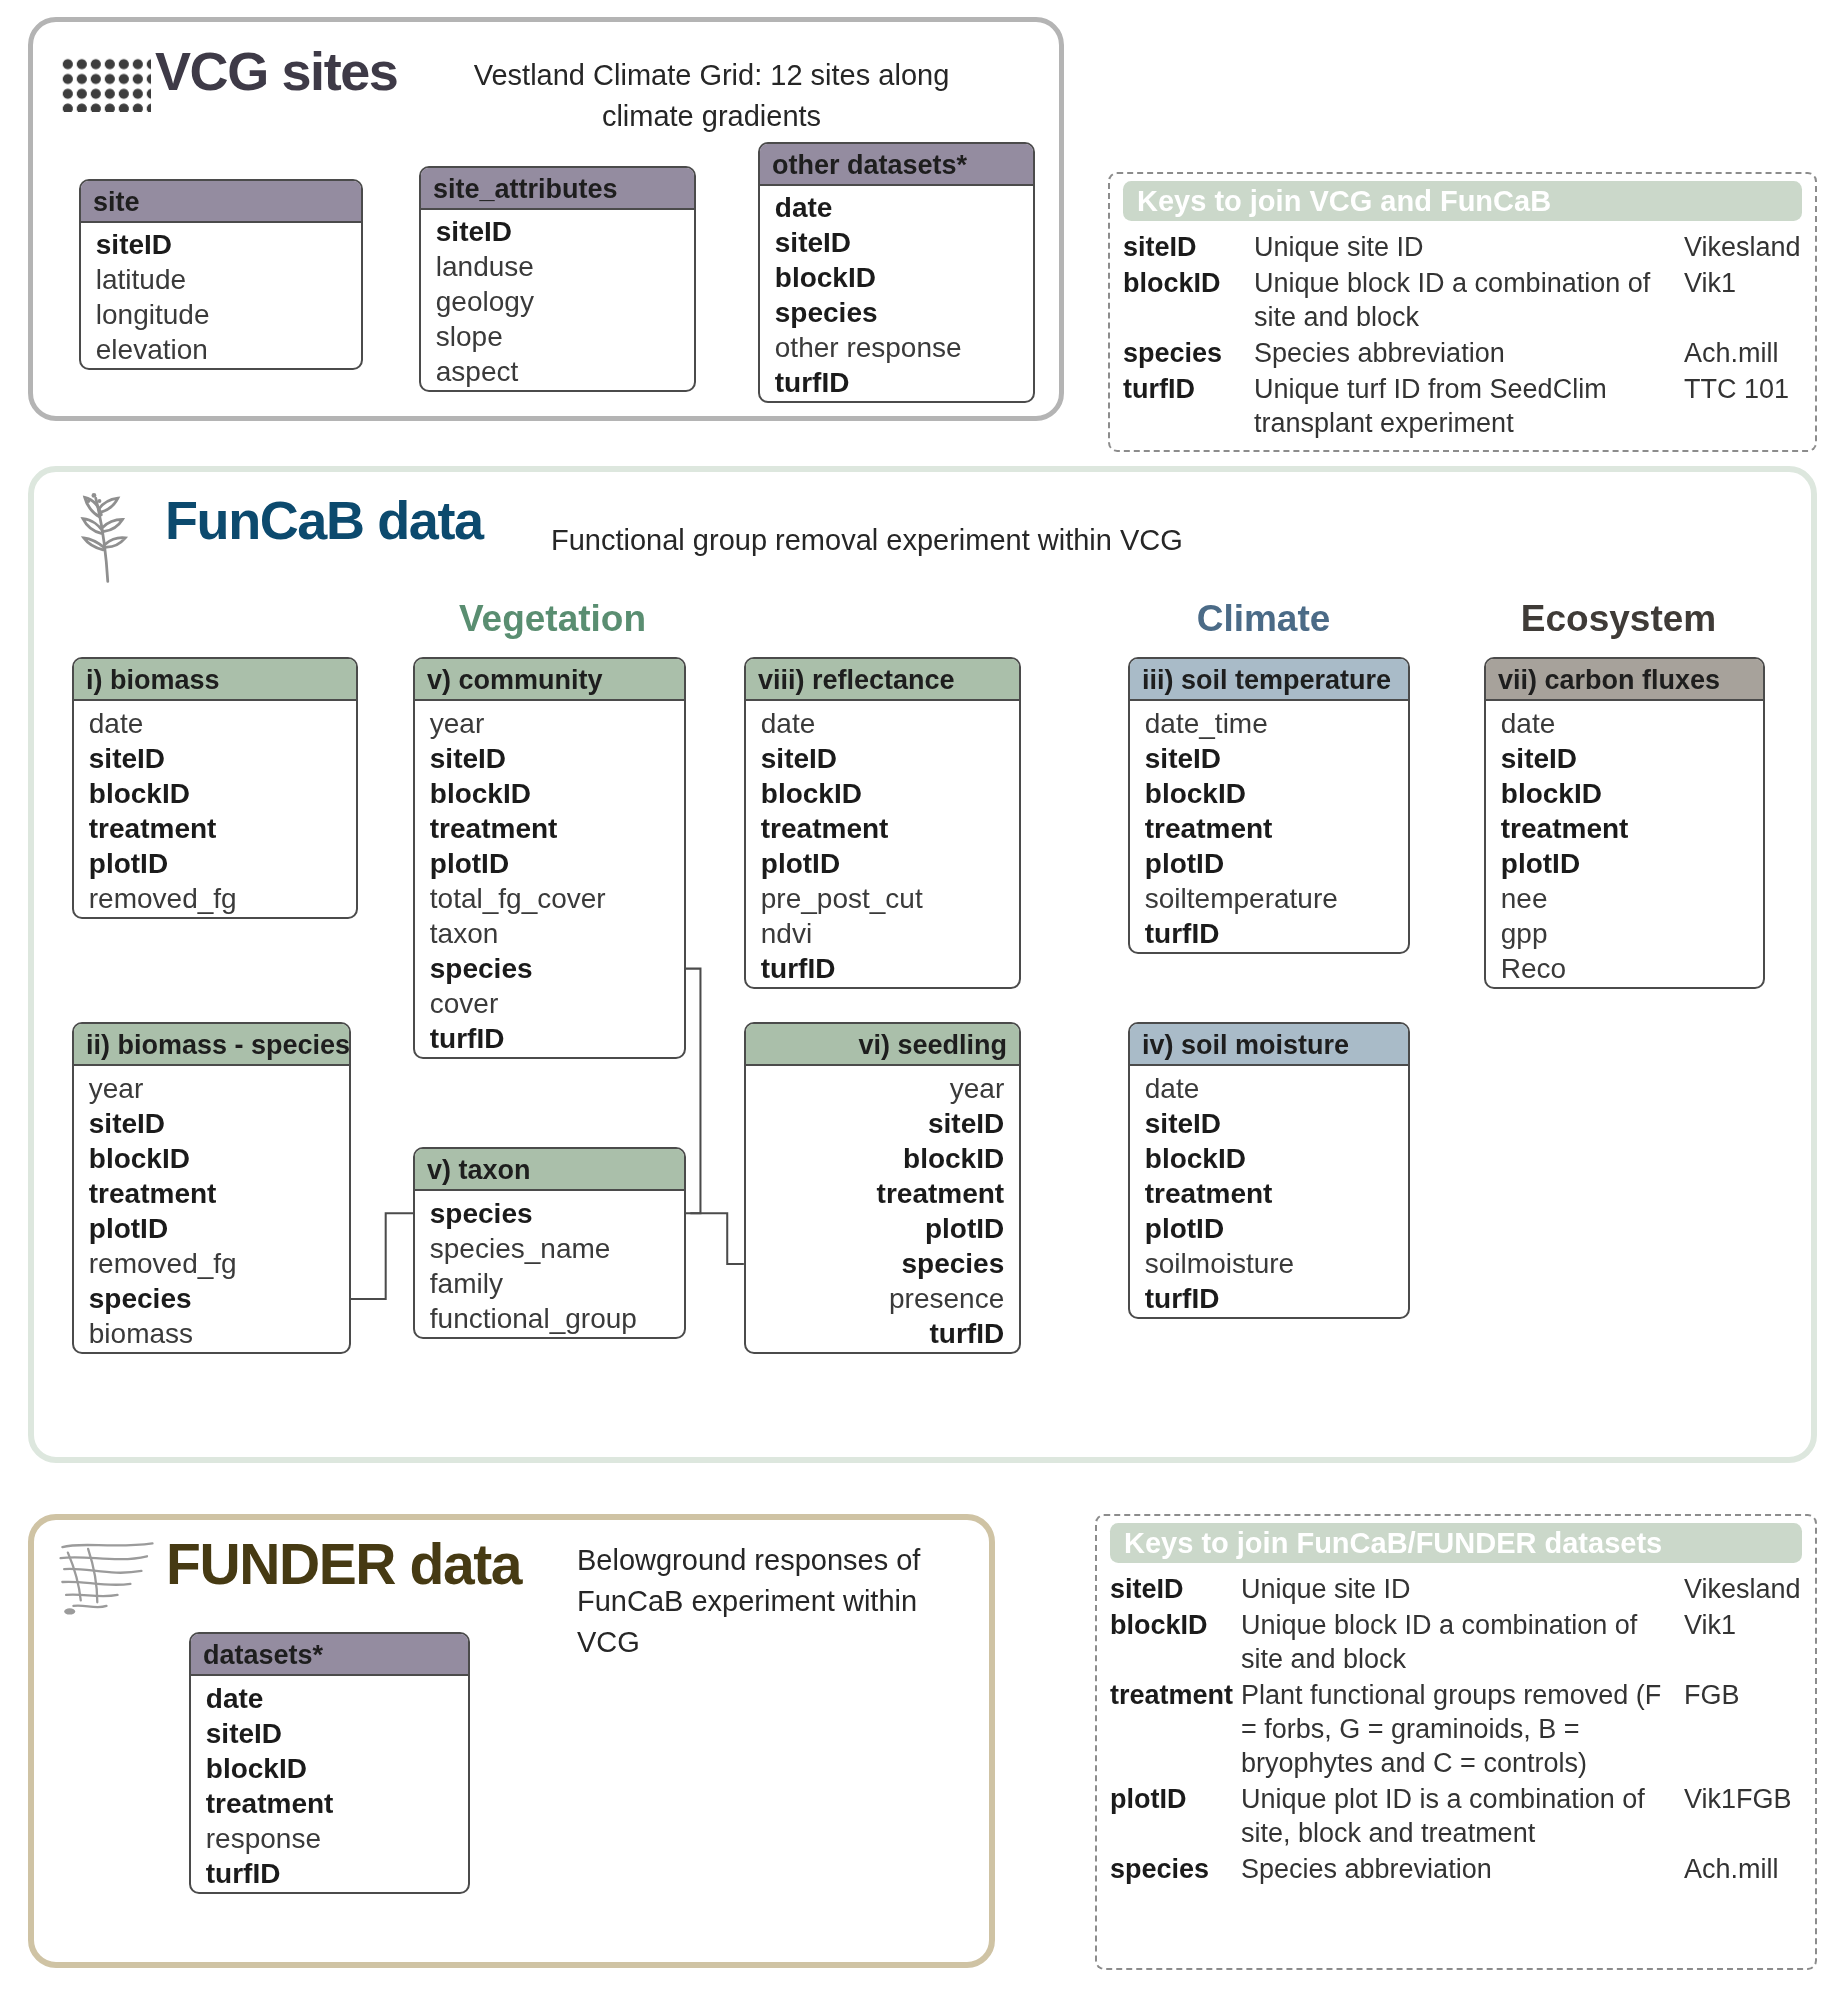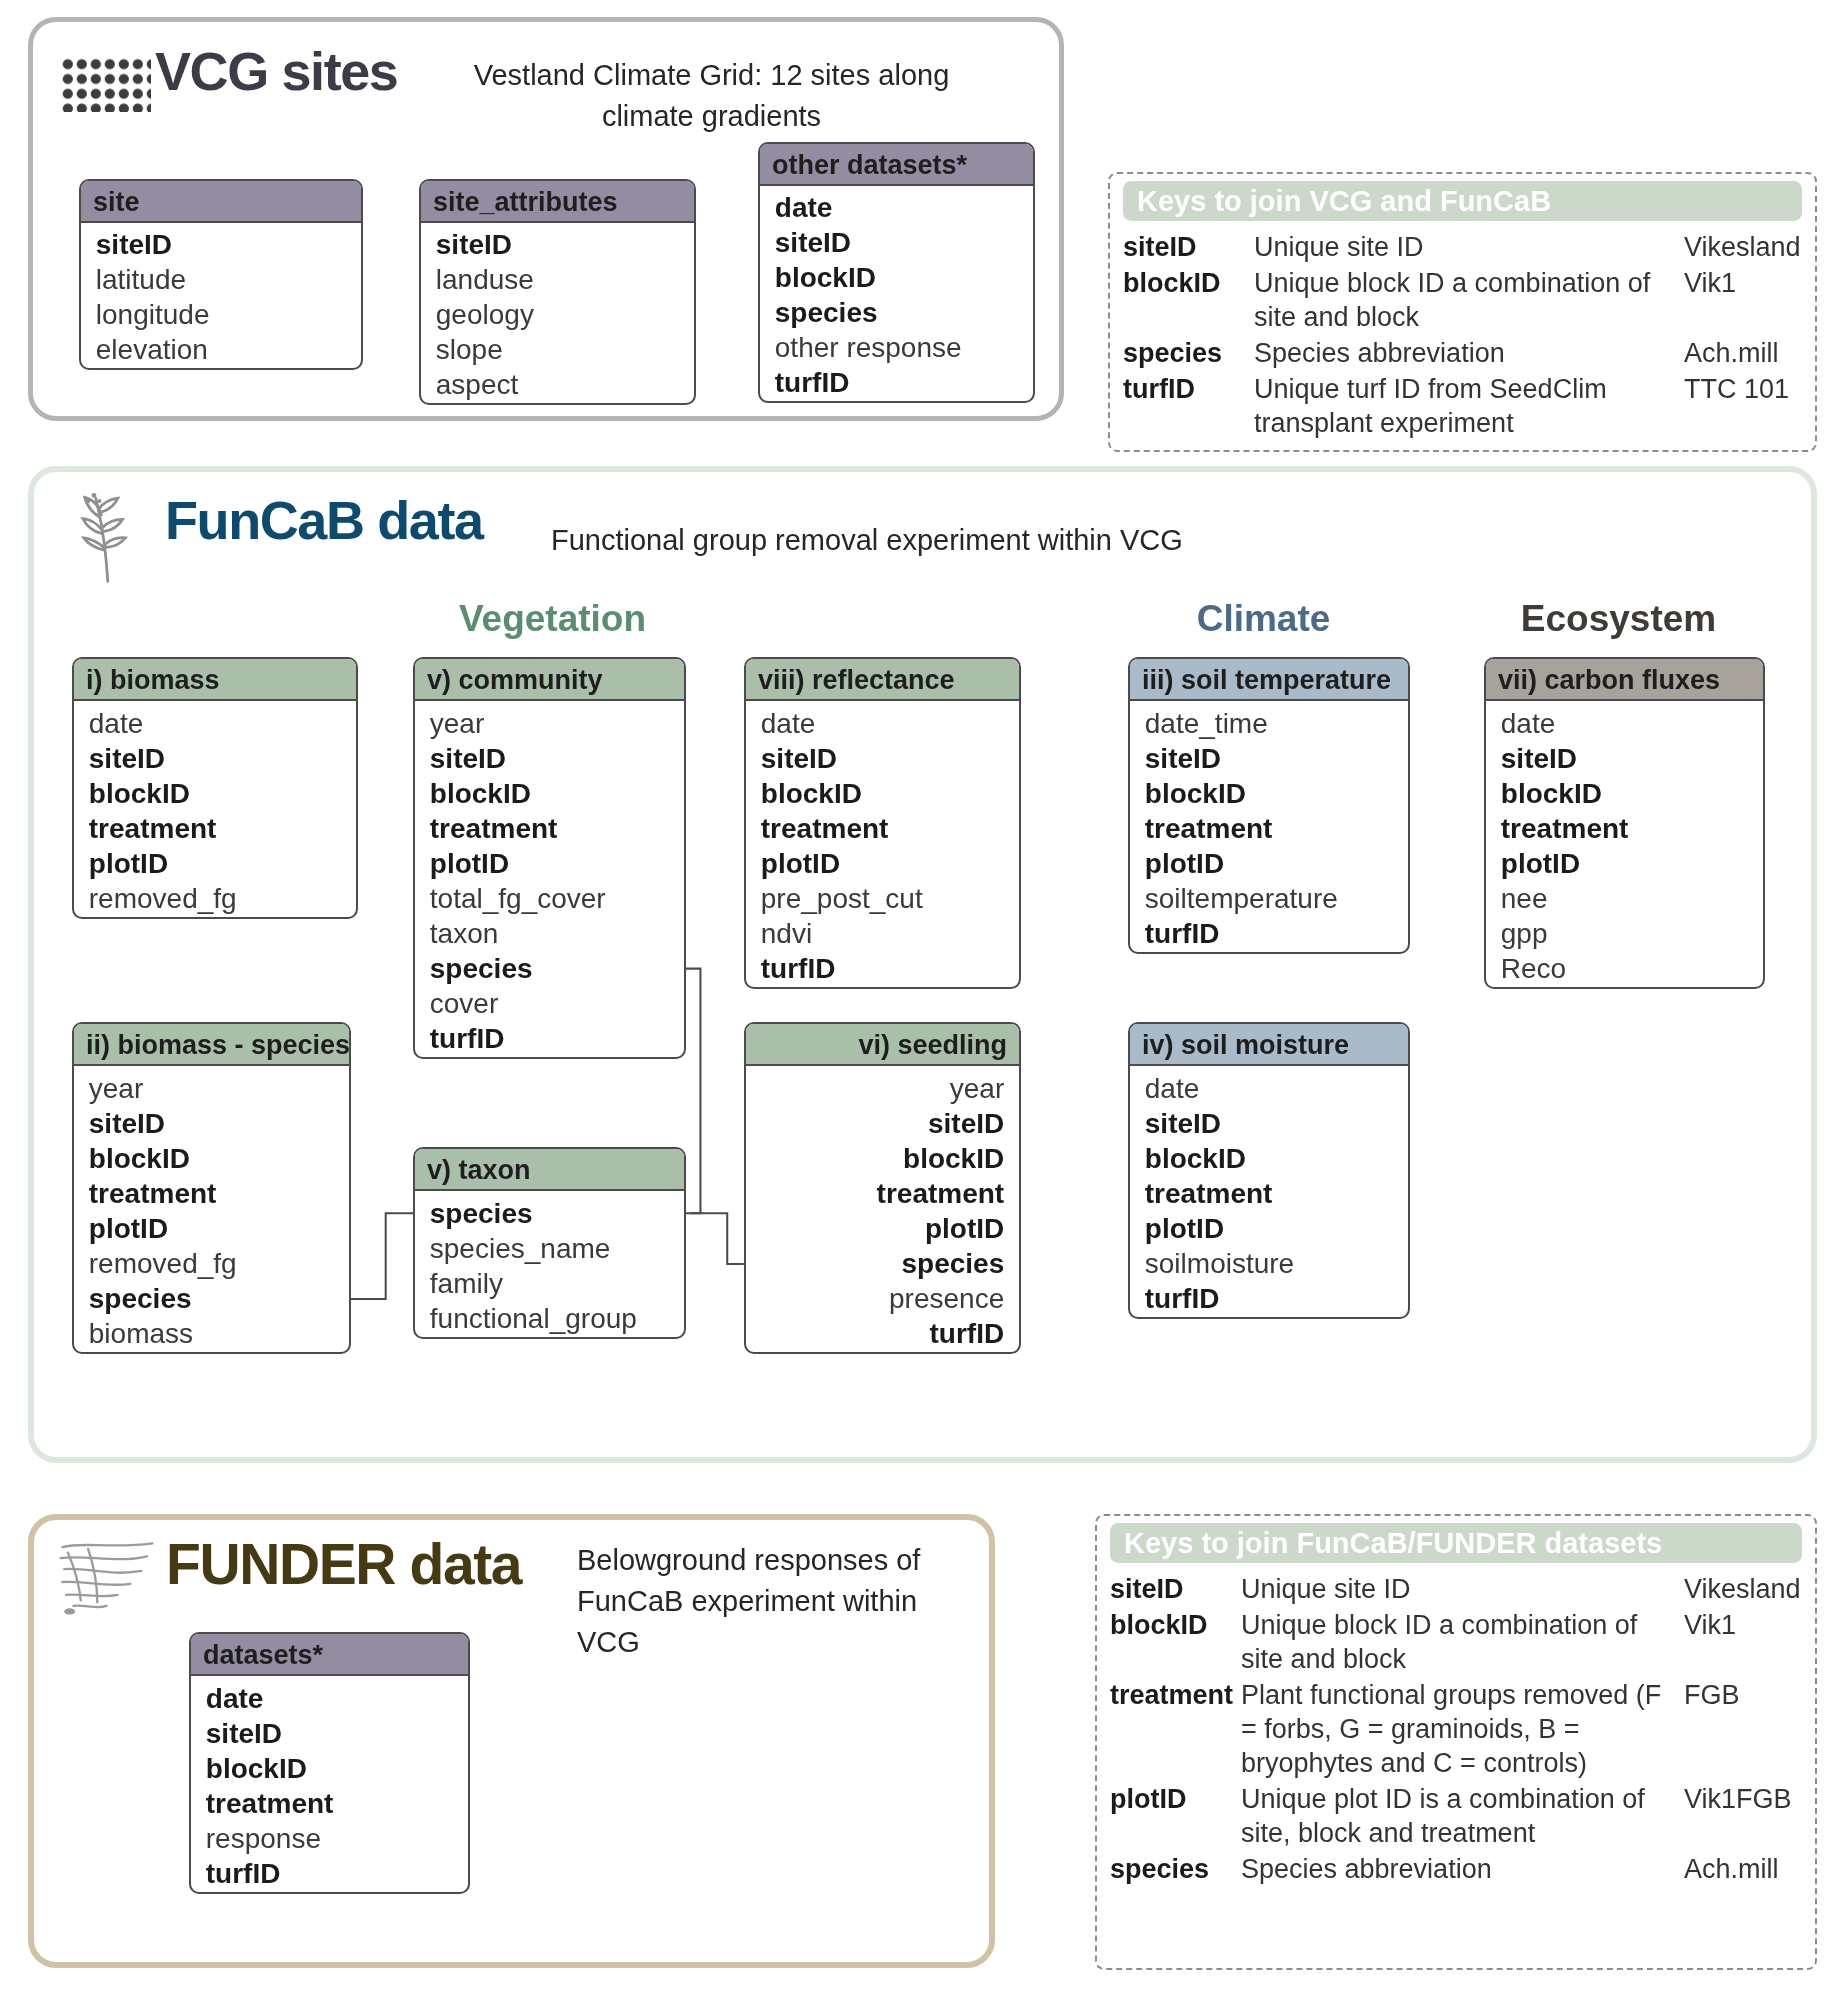--- a/index.html
+++ b/index.html
@@ -46,21 +46,21 @@
     <h1 class="sec-title abs" style="left: 122px; top: 18.5px; font-size: 54px; color: rgb(62, 58, 71);">VCG sites</h1>
     <div class="subtitle abs" style="left:397px; top:33px; width:563px; text-align:center;">Vestland Climate Grid: 12 sites along climate gradients</div>
 
     <div class="dtable" style="left:46px; top:157px; width:284px;">
         <div class="dt-header" style="background: rgb(148, 140, 160);">site</div>
         <div class="dt-row bold">siteID</div>
         <div class="dt-row">latitude</div>
         <div class="dt-row">longitude</div>
         <div class="dt-row">elevation</div>
       </div>
-    <div class="dtable" style="left:386px; top:157px; width:277px;">
+    <div class="dtable" style="left:386px; top:144px; width:277px;">
         <div class="dt-header" style="background: rgb(148, 140, 160);">site_attributes</div>
         <div class="dt-row bold">siteID</div>
         <div class="dt-row">landuse</div>
         <div class="dt-row">geology</div>
         <div class="dt-row">slope</div>
         <div class="dt-row">aspect</div>
       </div>
     <div class="dtable" style="left:725px; top:120px; width:277px;">
         <div class="dt-header" style="background: rgb(148, 140, 160);">other datasets*</div>
         <div class="dt-row bold">date</div>

